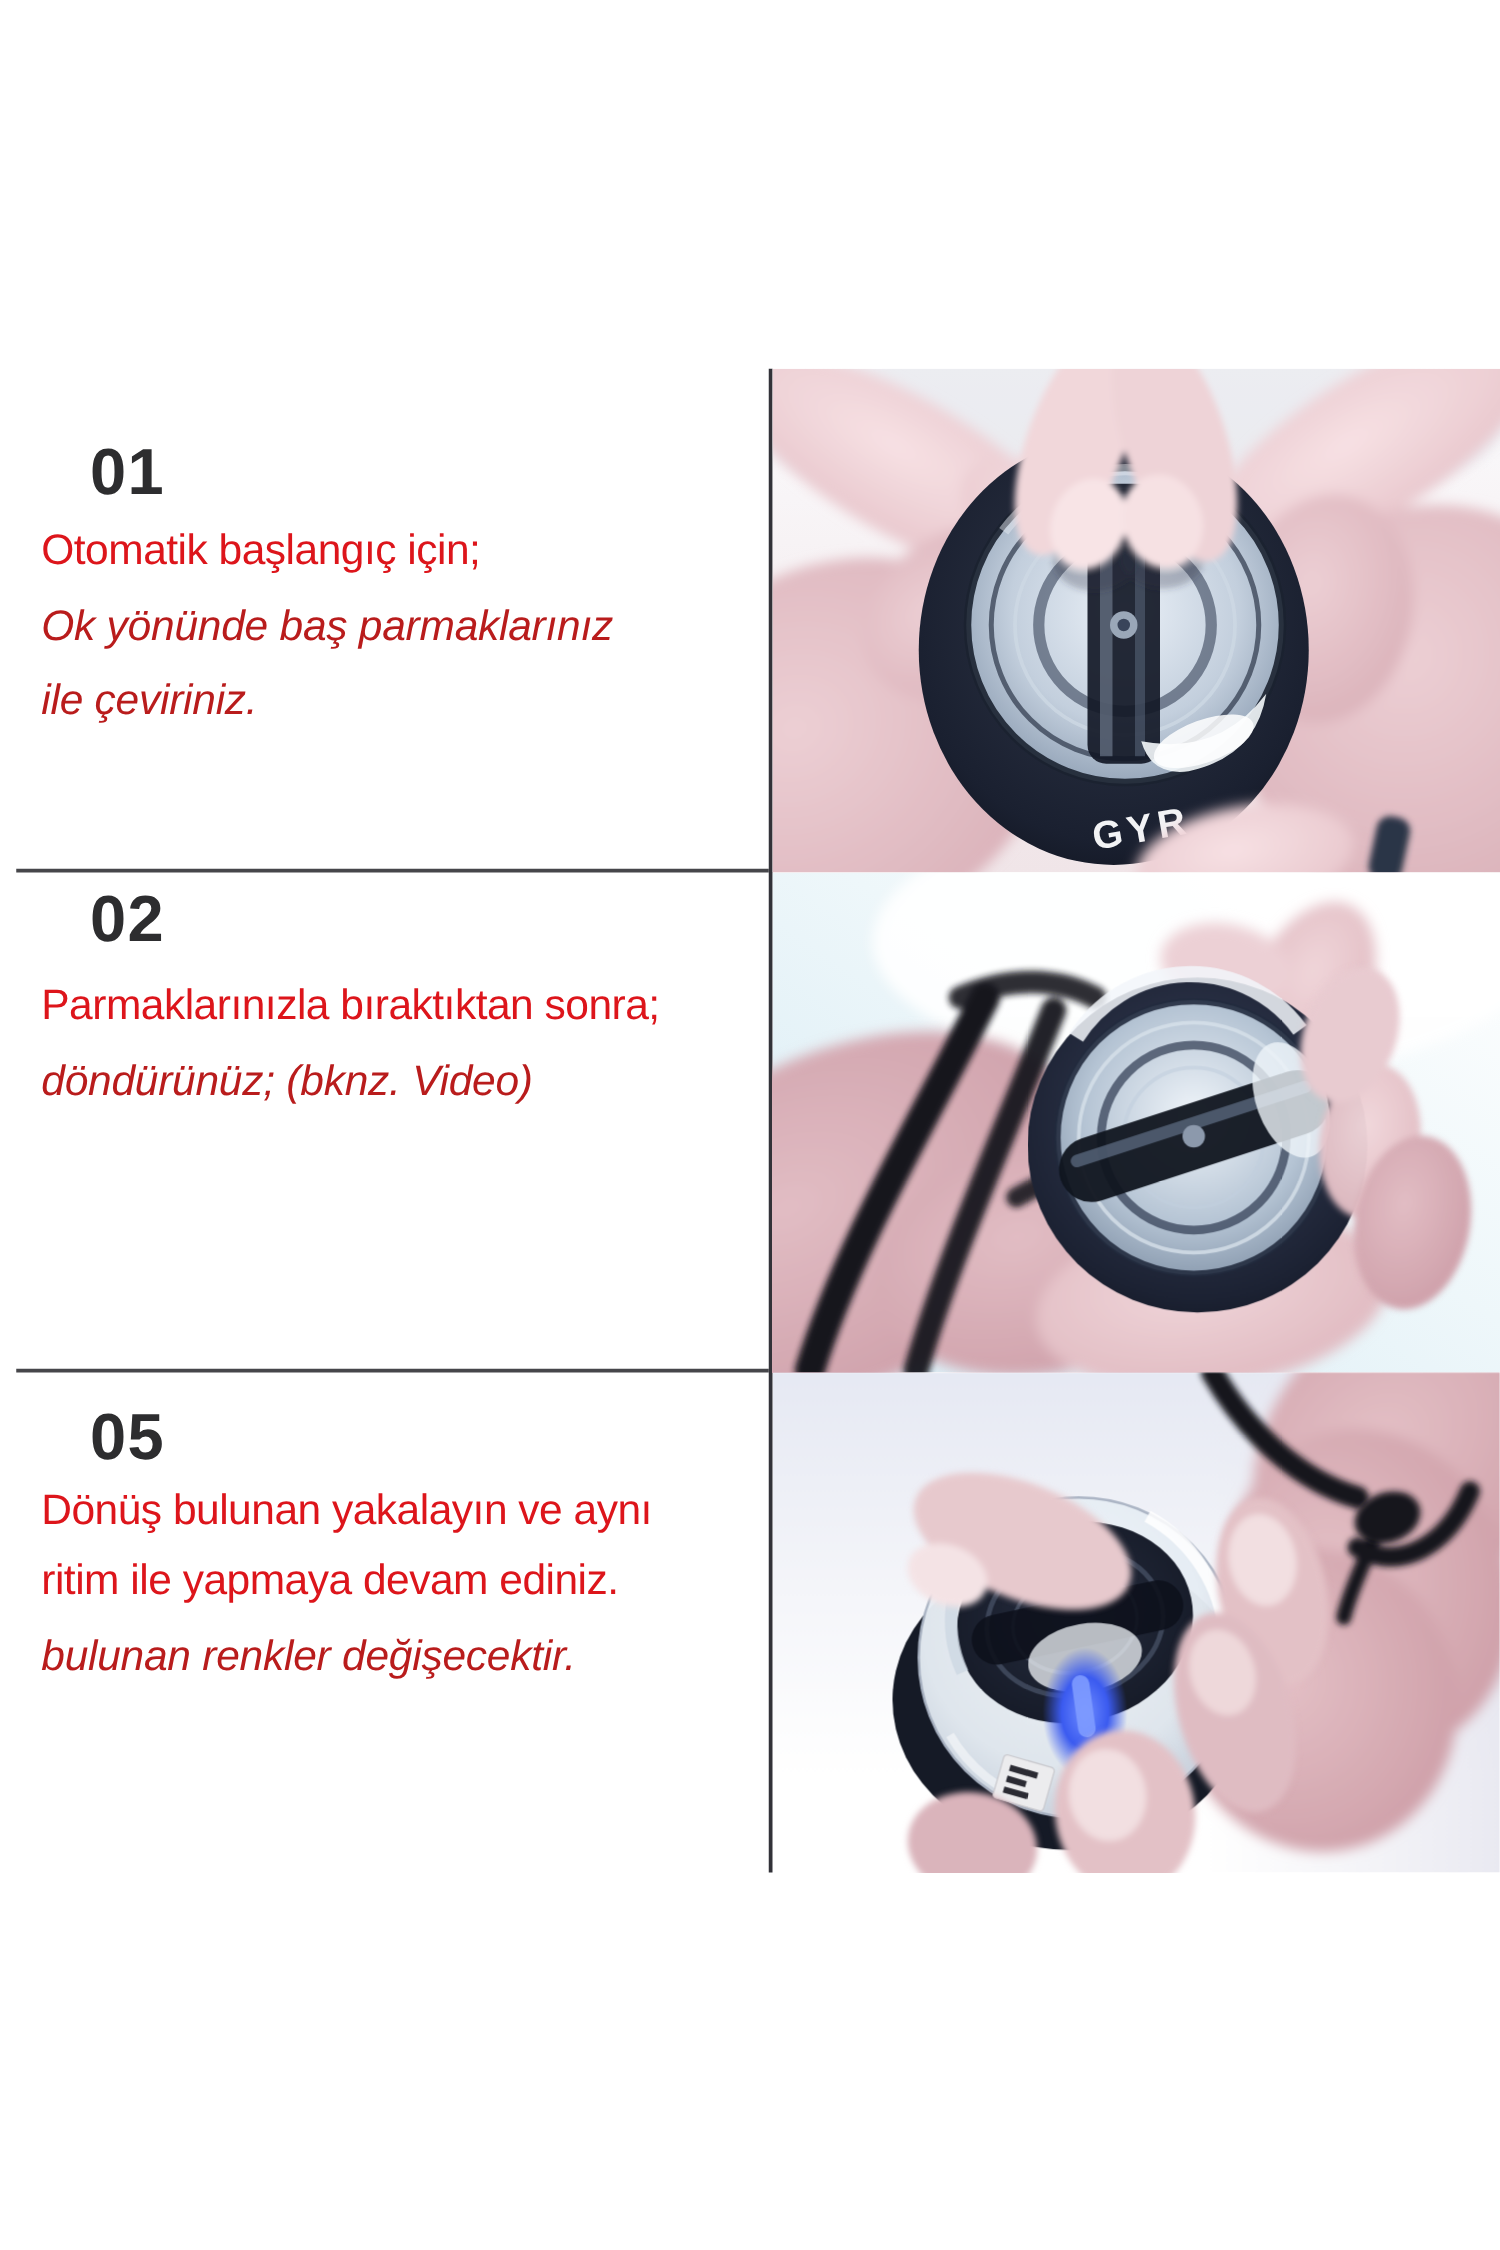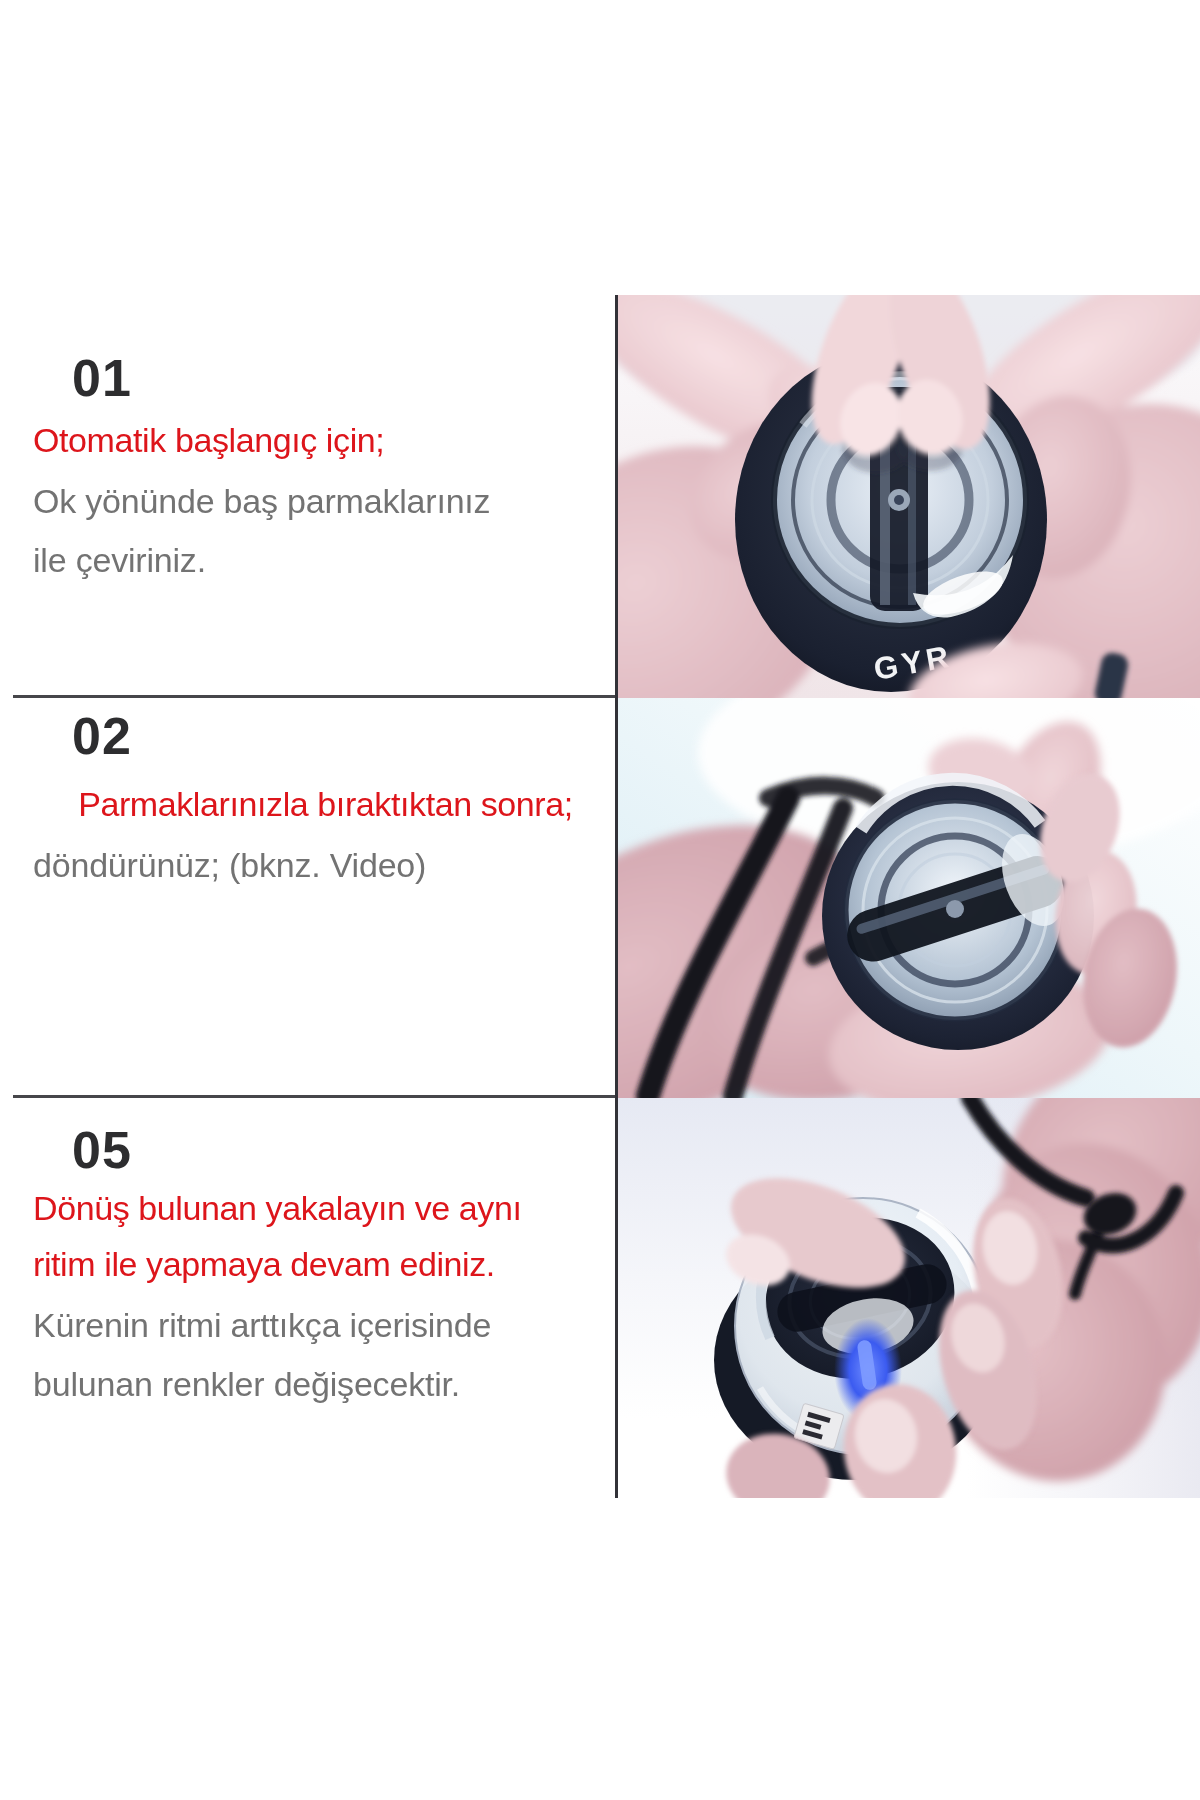--- a/index.html
+++ b/index.html
@@ -12,23 +12,23 @@
   .step-num{
     font-size:52px;font-weight:bold;color:#2d2d2f;line-height:48px;
     margin-left:39px;letter-spacing:1px;
   }
   .step-head{margin-top:10px;}
   .head-line{
     font-size:34px;font-weight:normal;color:#dd151b;line-height:56px;letter-spacing:-0.4px;
   }
   .step-body{margin-top:4px;}
   .body-line{
-    font-size:34px;color:#737373;line-height:59px;letter-spacing:-0.2px;
-  }
-  .step2 .step-head{margin-top:16px;text-align:center;}
+    font-size:34px;color:#b91c1c;line-height:59px;letter-spacing:-0.2px;font-style:italic;
+  }
+  .step2 .step-head{margin-top:16px;}
   .step3 .step-head{margin-top:6px;}
   .divider{
     position:absolute;left:13px;width:602px;height:3px;background:#46464a;
   }
   .photo-border{
     position:absolute;left:615px;top:295px;width:3px;height:1203px;background:#323238;
   }
   .photos{position:absolute;left:618px;top:295px;width:582px;}
   .photo{margin:0;padding:0;display:block;overflow:hidden;line-height:0;}
   .photo svg{display:block;}
@@ -63,21 +63,20 @@
 
   <div class="divider" style="top:1095px"></div>
 
   <section class="step step3" style="top:1126px">
     <div class="step-num">05</div>
     <div class="step-head">
       <div class="head-line">Dönüş bulunan yakalayın ve aynı</div>
       <div class="head-line">ritim ile yapmaya devam ediniz.</div>
     </div>
     <div class="step-body">
-      <div class="body-line">Kürenin ritmi arttıkça içerisinde</div>
       <div class="body-line">bulunan renkler değişecektir.</div>
     </div>
   </section>
 
   <div class="photo-border"></div>
 
   <div class="photos">
 
     <figure class="photo">
       <svg width="582" height="403" viewBox="0 0 582 403" xmlns="http://www.w3.org/2000/svg">

